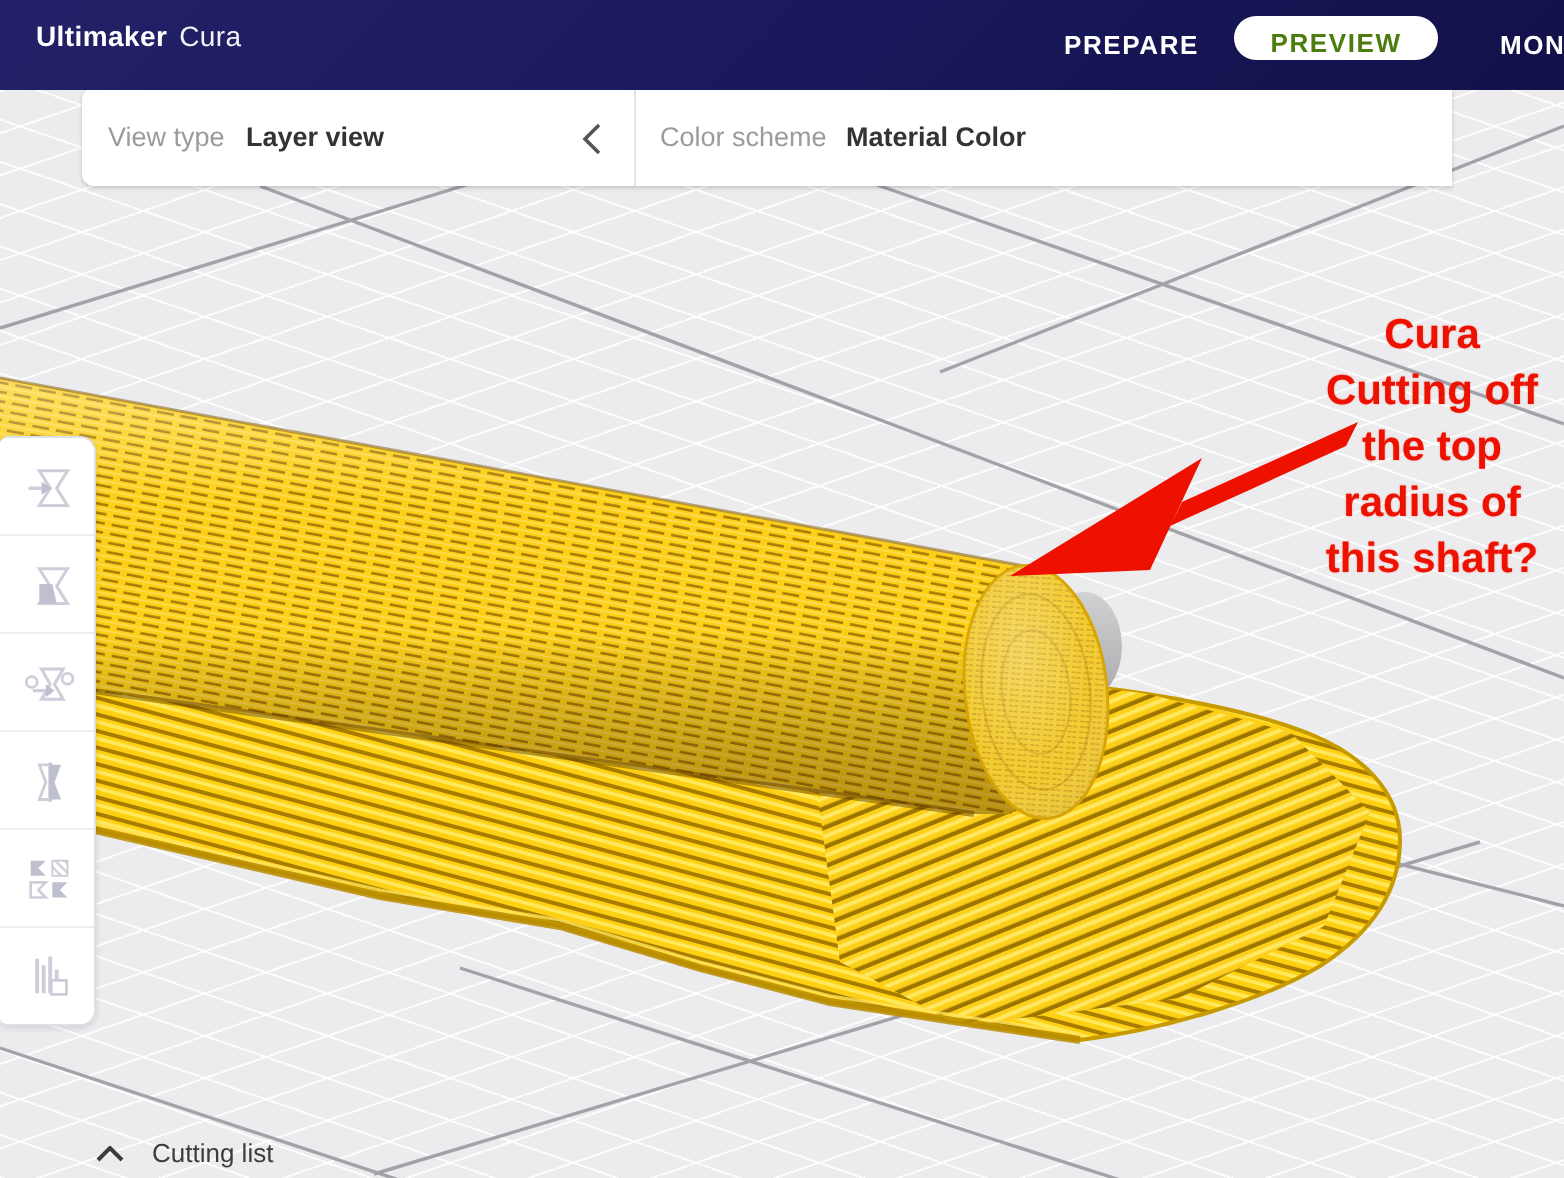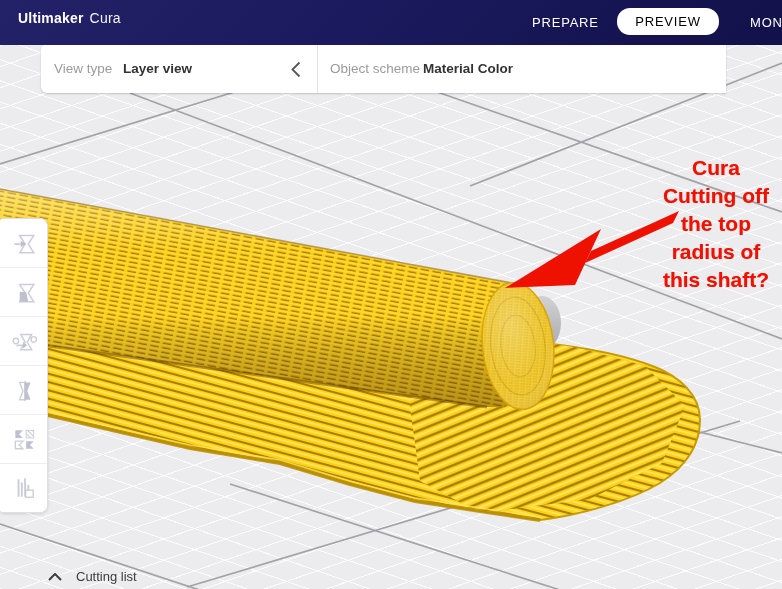--- a/index.html
+++ b/index.html
@@ -7,24 +7,24 @@
        font-family:"Liberation Sans",sans-serif;background:#ececee;}
 
   
   .app-header{position:absolute;left:0;top:0;width:782px;height:45px;
     background:linear-gradient(135deg,#232268 0%,#1b1a5e 45%,#12114a 100%);}
   .brand{position:absolute;left:18px;top:10px;font-size:14px;color:#fff;
     letter-spacing:.2px;white-space:nowrap;}
   .brand b{font-weight:700;}
   .brand span.light{font-weight:300;margin-left:6px;opacity:.95;}
   .stage-tab{position:absolute;top:0;height:45px;line-height:45px;
-    font-size:13px;letter-spacing:.8px;color:#fff;font-weight:400;cursor:pointer;}
+    font-size:13px;letter-spacing:.8px;color:#fff;font-weight:700;cursor:pointer;}
   .tab-prepare{left:532px;}
-  .tab-preview{left:617px;top:8px;height:27px;line-height:27px;width:102px;
-    text-align:center;background:#fff;color:#000000;border-radius:13px;}
+  .tab-preview{left:617px;top:8px;height:22px;line-height:27px;width:102px;
+    text-align:center;background:#fff;color:#4d7c0f;border-radius:13px;}
   .tab-monitor{left:750px;}
 
   
   .viewport{position:absolute;left:0;top:45px;width:782px;height:544px;
     background:
       repeating-linear-gradient(19deg,rgba(255,255,255,.85) 0 1px,transparent 1px 20px),
       repeating-linear-gradient(161deg,rgba(255,255,255,.85) 0 1px,transparent 1px 20px),
       #ececee;}
   .scene{position:absolute;left:0;top:0;}
 
@@ -161,21 +161,21 @@
 
 <div class="view-bar">
   <span class="lbl vt-lbl">View type</span>
   <span class="val vt-val">Layer view</span>
   <span class="collapse">
     <svg width="10" height="17" viewBox="0 0 10 17">
         <polyline points="8.5,1.5 1.5,8.5 8.5,15.5" fill="none" stroke="#555" stroke-width="1.8"></polyline>
       </svg>
   </span>
   <span class="vdiv"></span>
-  <span class="lbl cs-lbl">Object scheme</span>
+  <span class="lbl cs-lbl">Color scheme</span>
   <span class="val cs-val">Material Color</span>
 </div>
 
 <div class="app-header">
   <div class="brand">
     <b>Ultimaker</b><span class="light">Cura</span>
   </div>
   <div class="stage-tab tab-prepare">PREPARE</div>
   <div class="stage-tab tab-preview">PREVIEW</div>
   <div class="stage-tab tab-monitor">MONITOR</div>

